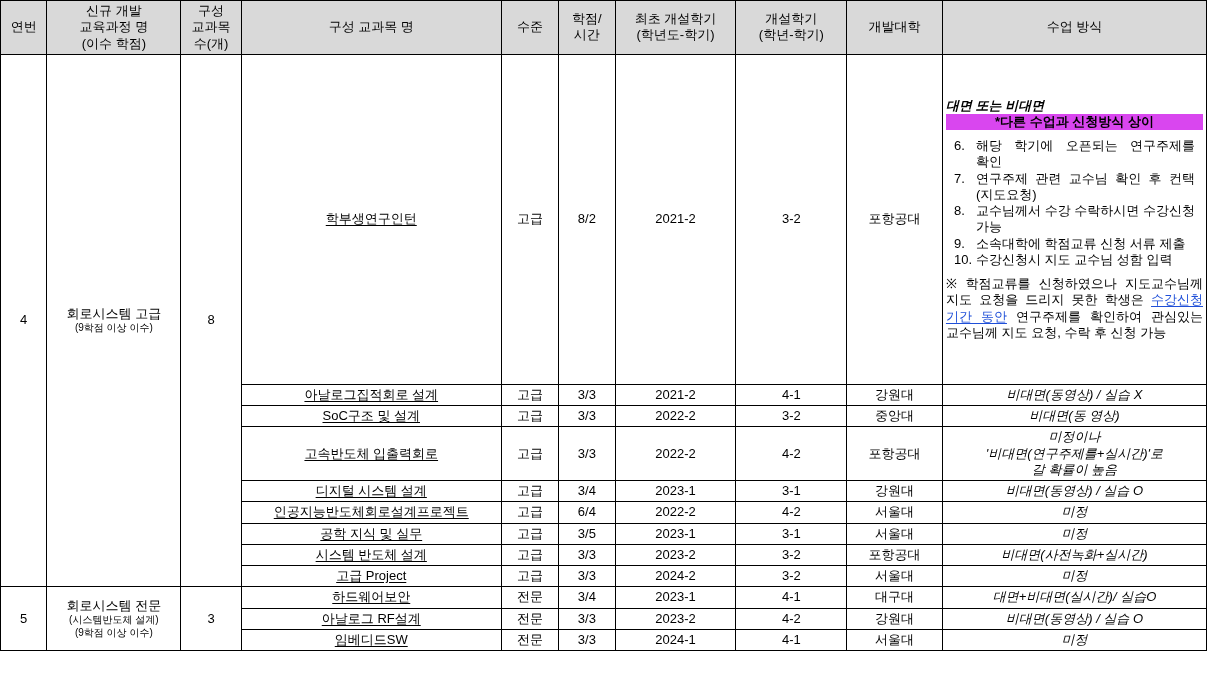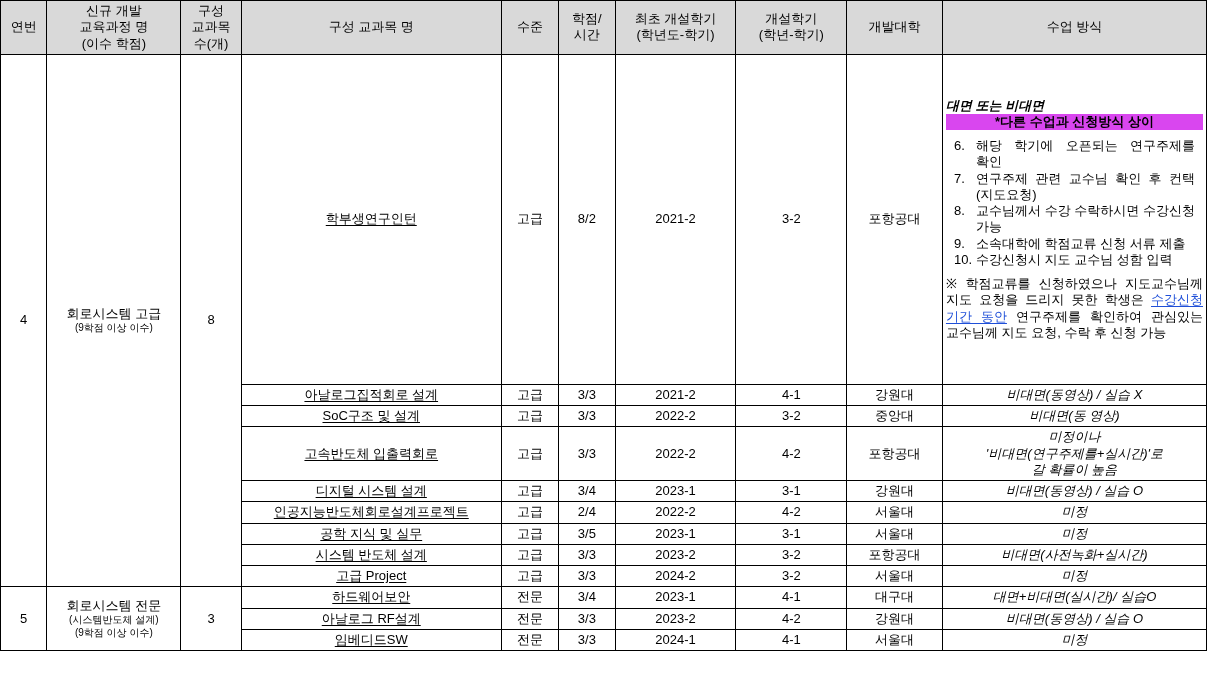--- a/index.html
+++ b/index.html
@@ -230,21 +230,21 @@
       <td>3/4</td>
       <td>2023-1</td>
       <td>3-1</td>
       <td>강원대</td>
       <td class="mode-cell">비대면(동영상) / 실습 O</td>
     </tr>
 
     <tr>
       <td class="course-name">인공지능반도체회로설계프로젝트</td>
       <td>고급</td>
-      <td>2/4</td>
+      <td>6/4</td>
       <td>2022-2</td>
       <td>4-2</td>
       <td>서울대</td>
       <td class="mode-cell">미정</td>
     </tr>
 
     <tr>
       <td class="course-name">공학 지식 및 실무</td>
       <td>고급</td>
       <td>3/5</td>

